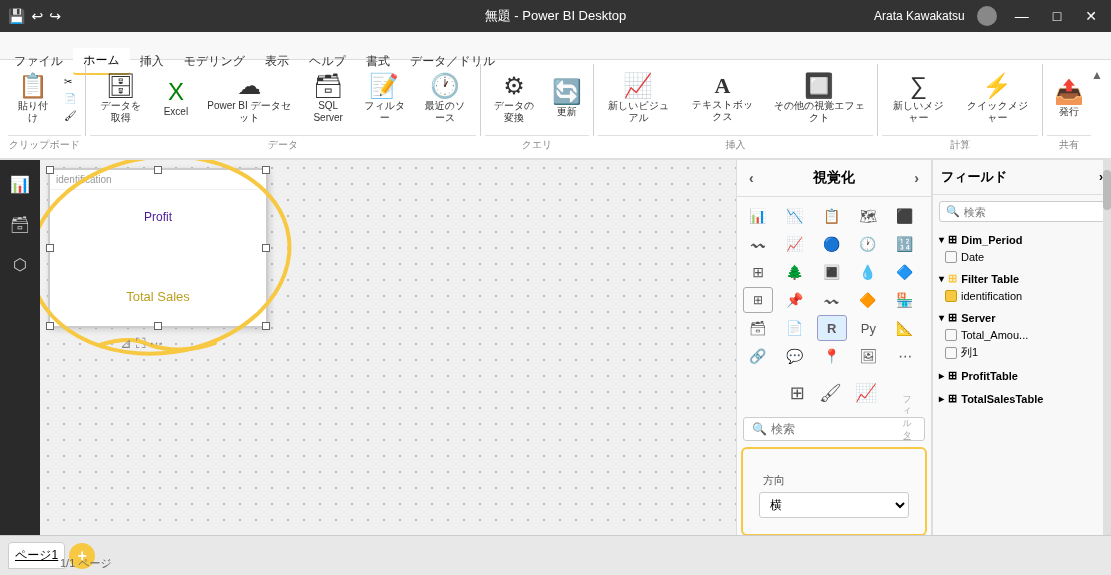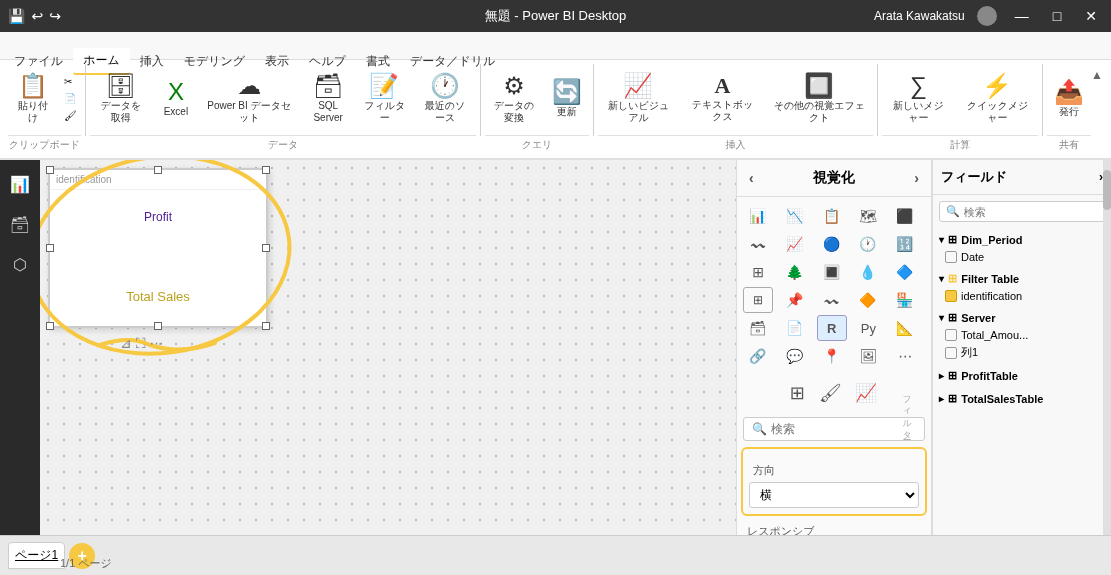--- a/index.html
+++ b/index.html
@@ -240,21 +240,21 @@
       padding: 4px 6px;
       font-size: 12px;
       border: 1px solid #ccc;
       border-radius: 3px;
       background: white;
       cursor: pointer;
     }
     .format-highlight {
       border: 2px solid #f7c842;
       border-radius: 6px;
-      padding: 6px;
+      padding: 16px;
       margin: 4px;
     }
 
     
     .fields-panel {
       width: 85px;
       overflow-y: auto;
       background: #f8f8f8;
     }
     .fields-panel-header {

